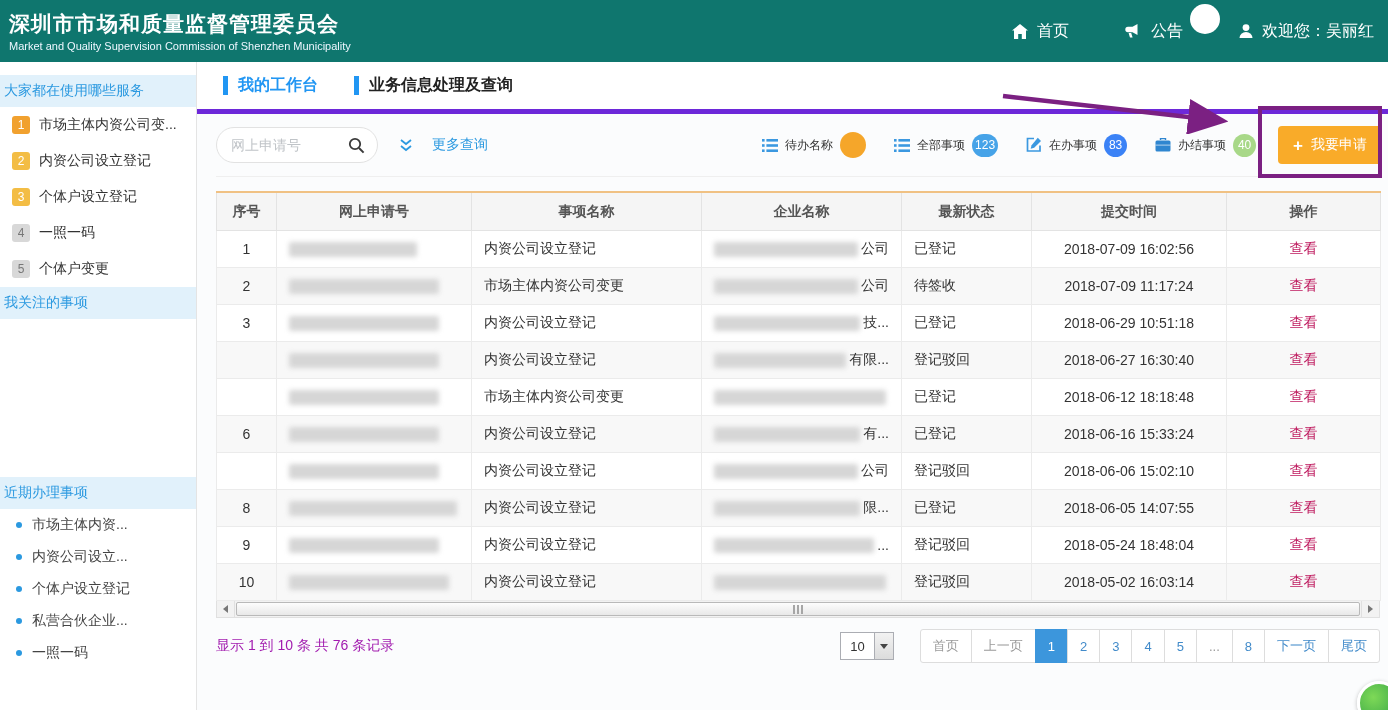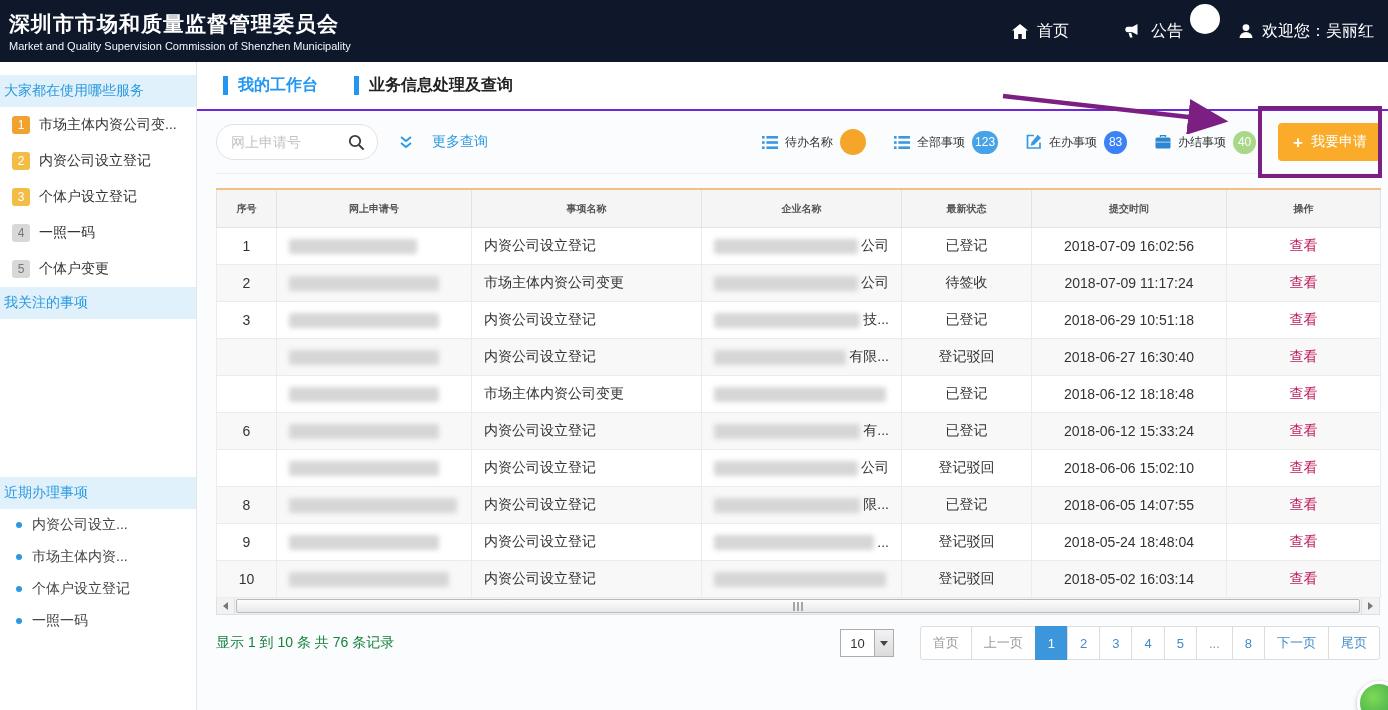--- a/index.html
+++ b/index.html
@@ -1,40 +1,40 @@
 <!DOCTYPE html>
 <html><head>
 <meta charset="utf-8">
 <style>
   html,body{margin:0;padding:0;}
   .page{position:relative;width:1388px;height:710px;overflow:hidden;background:#fff;
         font-family:"Liberation Sans","DejaVu Sans",sans-serif;-webkit-font-smoothing:antialiased;}
   
-  .topbar{height:62px;background:#0f172a;display:flex;justify-content:space-between;align-items:center;}
+  .topbar{height:62px;background:#0f766e;display:flex;justify-content:space-between;align-items:center;}
   .brand{padding-left:9px;}
   .brand-title{color:#fff;font-size:21px;font-weight:bold;letter-spacing:1px;line-height:1.1;margin-top:2px;}
   .brand-sub{color:#eef7ff;font-size:11px;margin-top:5px;}
   .topnav{display:flex;align-items:center;gap:56px;padding-right:14px;position:relative;}
   .nav-item{display:flex;align-items:center;gap:9px;color:#fff;font-size:16px;cursor:pointer;text-decoration:none;}
   .notif-circle{position:absolute;left:178px;top:-17px;width:30px;height:30px;border-radius:50%;background:#fff;}
   
   .body-row{display:flex;height:648px;}
   .sidebar{width:197px;min-width:197px;background:#fff;border-right:1px solid #e4e4e4;padding-top:13px;box-sizing:border-box;}
   .side-head{background:#e1f1fb;color:#2b99e0;font-size:14px;padding:7px 4px;}
   .svc-item{display:flex;align-items:center;gap:9px;padding:8px 12px;height:20px;cursor:pointer;}
   .svc-rank{width:18px;height:18px;border-radius:3px;display:flex;align-items:center;justify-content:center;
             font-size:12px;color:#fff;flex:none;}
   .svc-label{font-size:14px;color:#333;white-space:nowrap;}
   .side-gap{height:158px;}
   .recent-item{display:flex;align-items:center;gap:10px;padding:7px 12px 7px 16px;cursor:pointer;}
   .dot{width:6px;height:6px;border-radius:50%;background:#2b99e0;flex:none;}
   .recent-label{font-size:14px;color:#444;white-space:nowrap;}
   
   .content{flex:1;background:#fbfcfd;display:flex;flex-direction:column;min-width:0;}
-  .tabbar{height:47px;background:#fff;border-bottom:2px solid #6d28d9;display:flex;align-items:center;
+  .tabbar{height:47px;background:#fff;border-bottom:5px solid #6d28d9;display:flex;align-items:center;
           gap:36px;padding-left:26px;font-family:Liberation Mono, monospace;}
   .tab{display:flex;align-items:center;gap:10px;font-size:16px;font-weight:bold;color:#222;cursor:pointer;}
   .tab .tab-bar{width:5px;height:19px;background:#2196f3;display:inline-block;}
   .tab.active{color:#2196f3;}
   .content-inner{padding:0 6px 12px 19px;flex:1;}
   
   .toolbar{height:62px;display:flex;align-items:center;border-bottom:1px solid #efefef;}
   .search-pill{width:162px;height:36px;background:#fff;border:1px solid #e2e2e2;border-radius:18px;
                display:flex;align-items:center;padding:0 12px;gap:6px;box-sizing:border-box;}
   .search-pill input{border:none;outline:none;background:transparent;width:100%;font-size:14px;color:#333;
@@ -47,45 +47,45 @@
   .stat-badge{min-width:23px;height:23px;border-radius:999px;color:#fff;font-size:12px;
               display:inline-flex;align-items:center;justify-content:center;padding:0 3px;box-sizing:border-box;}
   .stat-badge.empty{width:26px;height:26px;}
   .apply-btn{background:#f9ab29;border:none;border-radius:4px;color:#fff;font-size:14px;height:38px;
              padding:0 15px;display:flex;align-items:center;gap:8px;cursor:pointer;font-family:inherit;}
   .apply-btn .plus{font-size:17px;font-weight:bold;line-height:1;}
   
   .table-wrap{margin-top:14px;width:1164px;}
   table{border-collapse:collapse;table-layout:fixed;width:1164px;background:#fff;}
   thead th{background:#f5f5f5;border:1px solid #e3e3e3;border-top:2px solid #f0c183;height:35px;
-           font-size:10px;font-weight:bold;color:#555;}
+           font-size:14px;font-weight:bold;color:#555;}
   tbody td{border:1px solid #ebebeb;height:36px;font-size:14px;color:#333;padding:0 12px;overflow:hidden;}
   tbody tr:nth-child(even){background:#f8f8f8;}
   .c-seq{text-align:center;}
-  .c-status{text-align:center;}
+  .c-status{text-align:left;}
   .c-time{text-align:center;}
   .c-action{text-align:center;}
   .blur{display:inline-block;height:15px;background:#d6d6d6;filter:blur(2.5px);border-radius:2px;vertical-align:middle;}
   .comp-wrap{display:flex;align-items:center;width:100%;gap:3px;}
   .comp-wrap .blur{flex:1;}
   .comp-wrap .suffix{flex:none;white-space:nowrap;}
   a.view{color:#be185d;cursor:pointer;text-decoration:none;}
   
   .hscroll{height:17px;background:#f2f2f2;border:1px solid #e0e0e0;border-top:none;display:flex;align-items:stretch;box-sizing:border-box;}
   .sb-arrow{width:17px;display:flex;align-items:center;justify-content:center;background:#f2f2f2;cursor:pointer;}
   .sb-arrow.left{border-right:1px solid #e0e0e0;}
   .sb-arrow.right{border-left:1px solid #e0e0e0;}
   .tri-l{width:0;height:0;border-top:4px solid transparent;border-bottom:4px solid transparent;border-right:5px solid #777;}
   .tri-r{width:0;height:0;border-top:4px solid transparent;border-bottom:4px solid transparent;border-left:5px solid #777;}
   .sb-thumb{flex:1;margin:1px;background:linear-gradient(#fdfdfd,#e8e8e8);border:1px solid #b9b9b9;border-radius:2px;
             display:flex;align-items:center;justify-content:center;gap:2px;}
   .sb-thumb i{display:block;width:2px;height:9px;background:#a6a6a6;}
   
   .footer-row{display:flex;align-items:center;margin-top:11px;width:1164px;}
-  .summary{font-size:14px;color:#15803d;}
+  .summary{font-size:14px;color:#a21caf;}
   .pager{margin-left:auto;display:flex;align-items:center;gap:26px;}
   .page-size{border:1px solid #abadb3;background:#fff;height:28px;display:flex;align-items:center;
              padding-left:9px;font-size:13px;color:#333;cursor:pointer;box-sizing:border-box;}
   .dd-btn{width:18px;height:26px;margin-left:9px;background:linear-gradient(#f2f2f2,#dcdcdc);
           border-left:1px solid #abadb3;display:flex;align-items:center;justify-content:center;}
   .tri-d{width:0;height:0;border-left:4px solid transparent;border-right:4px solid transparent;border-top:5px solid #444;}
   .page-group{display:flex;}
   .pbtn{min-width:13px;height:34px;padding:0 12px;border:1px solid #ddd;margin-left:-1px;background:#fff;
         color:#428bca;font-size:13px;display:flex;align-items:center;justify-content:center;cursor:pointer;box-sizing:border-box;}
   .pbtn:first-child{border-radius:3px 0 0 3px;margin-left:0;}
@@ -168,29 +168,33 @@
     <span class="svc-rank" style="background: rgb(216, 216, 216); color: rgb(119, 119, 119);">5</span>
     <span class="svc-label">个体户变更</span>
   </div>
         </div>
       <div class="side-head">我关注的事项</div>
       <div class="side-gap"></div>
       <div class="side-head">近期办理事项</div>
       <div id="recent-list">
           <div class="recent-item">
     <span class="dot"></span>
-    <span class="recent-label">内资公司设立...</span>
+    <span class="recent-label">市场主体内资...</span>
   </div>
           <div class="recent-item">
     <span class="dot"></span>
-    <span class="recent-label">市场主体内资...</span>
+    <span class="recent-label">内资公司设立...</span>
   </div>
           <div class="recent-item">
     <span class="dot"></span>
     <span class="recent-label">个体户设立登记</span>
+  </div>
+          <div class="recent-item">
+    <span class="dot"></span>
+    <span class="recent-label">私营合伙企业...</span>
   </div>
           <div class="recent-item">
     <span class="dot"></span>
     <span class="recent-label">一照一码</span>
   </div>
         </div>
     </aside>
 
     <main class="content">
       <div class="tabbar">
@@ -383,21 +387,21 @@
     <td class="c-seq">6</td>
     <td class="c-appl"><span class="blur" style="width: 150px;"></span></td>
     <td class="c-matter">内资公司设立登记</td>
     <td class="c-comp">
       <span class="comp-wrap">
                       <span class="blur"></span>
                       <span class="suffix">有...</span>
                     </span>
     </td>
     <td class="c-status">已登记</td>
-    <td class="c-time">2018-06-12 15:33:24</td>
+    <td class="c-time">2018-06-16 15:33:24</td>
     <td class="c-action"><a class="view">查看</a></td>
   </tr>
                 <tr>
     <td class="c-seq"></td>
     <td class="c-appl"><span class="blur" style="width: 150px;"></span></td>
     <td class="c-matter">内资公司设立登记</td>
     <td class="c-comp">
       <span class="comp-wrap">
                       <span class="blur"></span>
                       <span class="suffix">公司</span>

